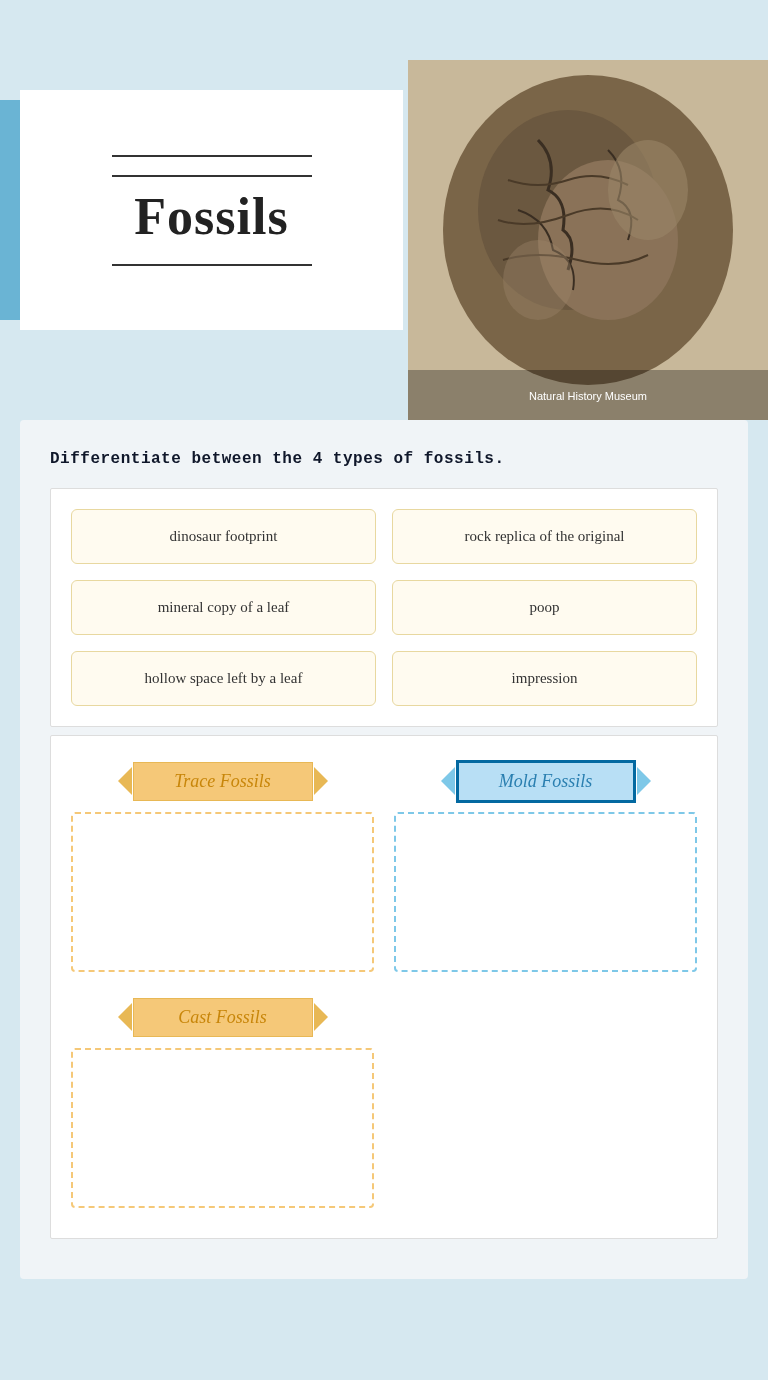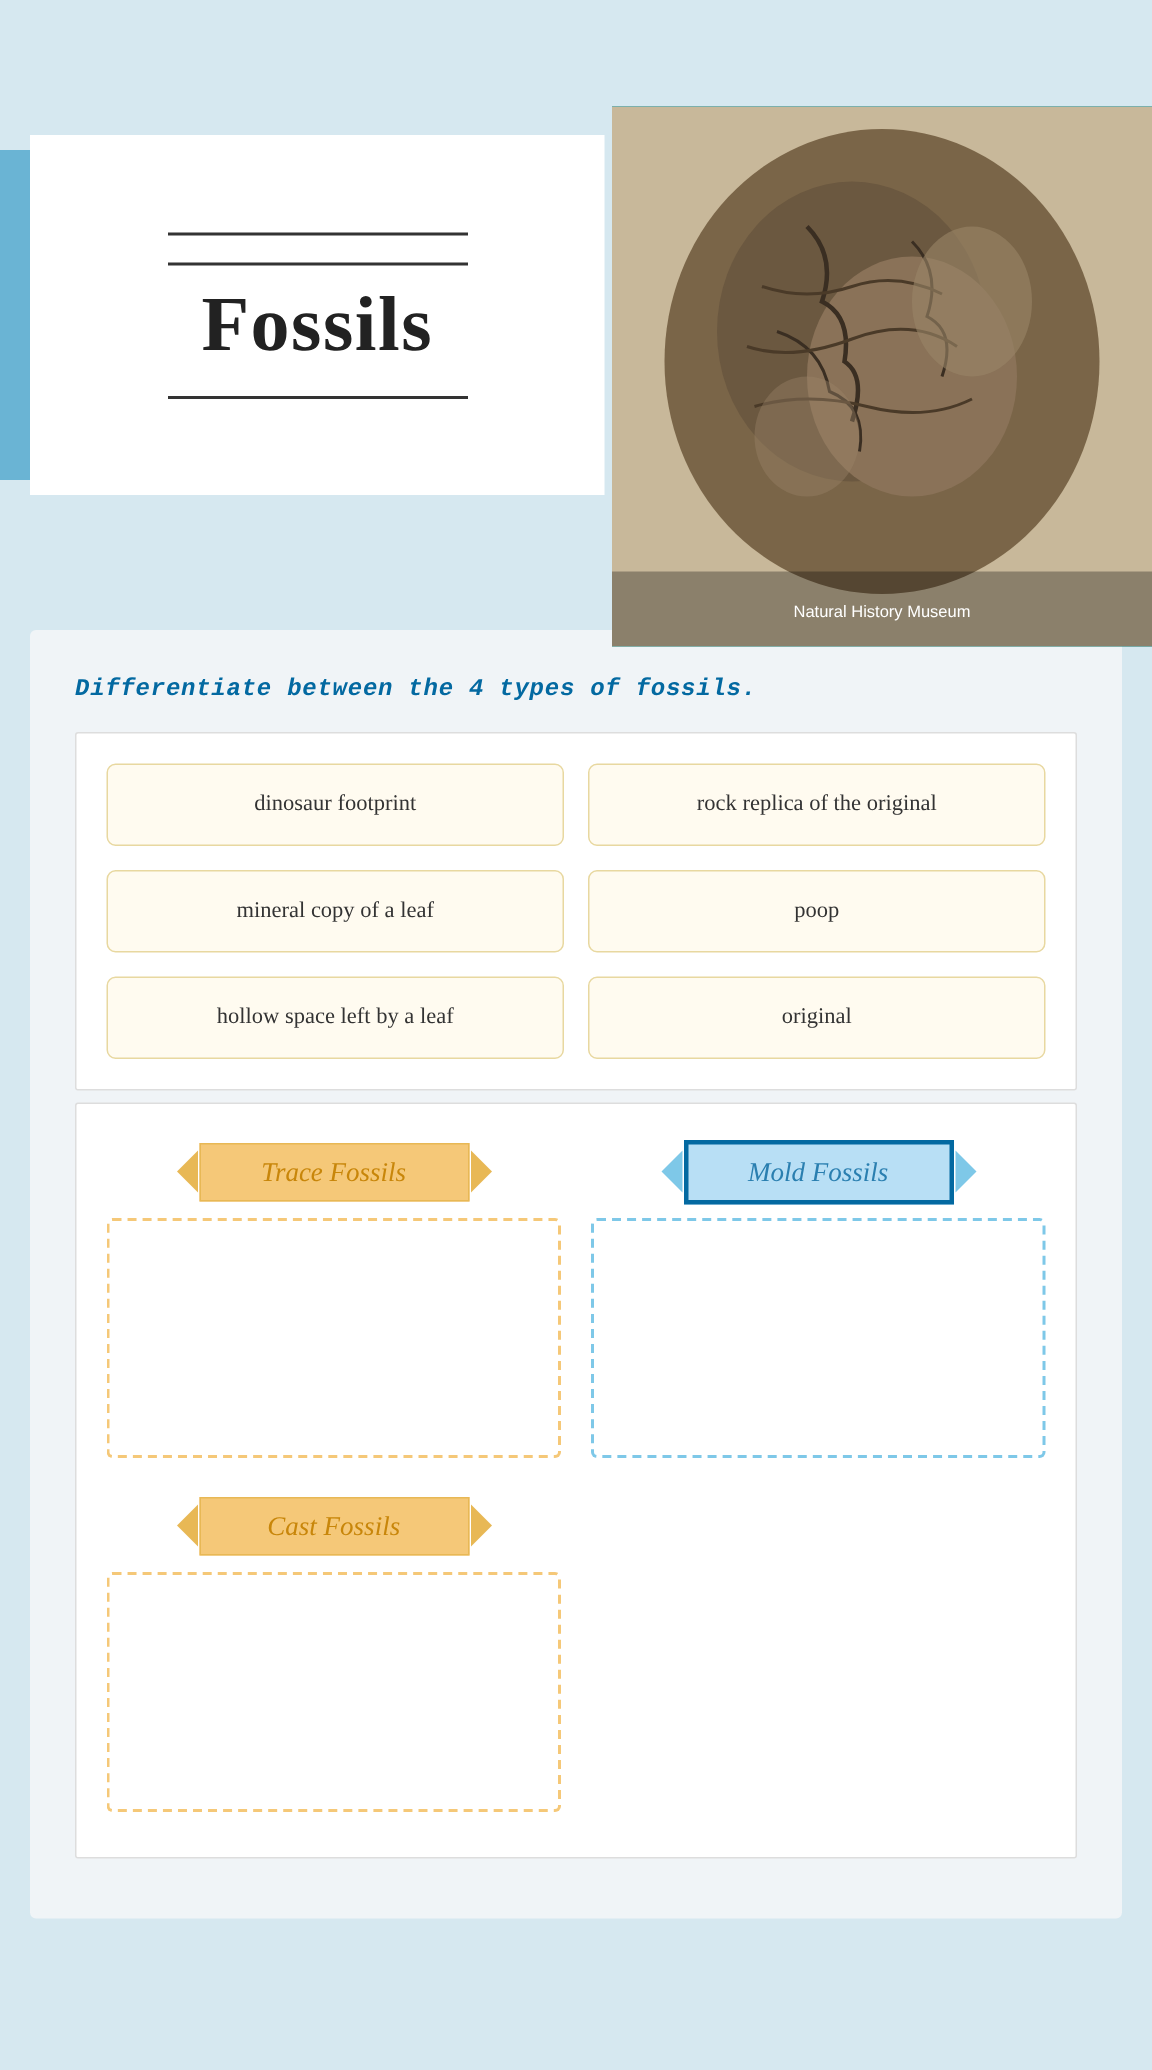--- a/index.html
+++ b/index.html
@@ -56,24 +56,24 @@
 
     .title-line-bottom {
       width: 200px;
       border-top: 2px solid #333;
       margin-top: 8px;
     }
 
     .fossil-image {
       position: absolute;
       right: 0;
-      top: 71px;
+      top: 60px;
       width: 360px;
       height: 360px;
-      background: #0f766e;
+      background: #be185d;
       overflow: hidden;
     }
 
     
     .fossil-rock-img {
       width: 100%;
       height: 100%;
     }
 
     
@@ -91,24 +91,23 @@
       background: #f0f4f7;
       margin: 0 20px;
       padding: 30px 30px 40px 30px;
       border-radius: 4px;
     }
 
     .instruction-text {
       font-family: 'Courier New', monospace;
       font-size: 16px;
       font-weight: bold;
-      color: #0369a1;
+      color: #0f172a;
       margin-bottom: 20px;
       letter-spacing: 0.5px;
-      font-style: italic;
     }
 
     
     .sorting-container {
       background: white;
       border: 1px solid #ddd;
       padding: 20px;
       margin-bottom: 8px;
       border-radius: 2px;
     }
@@ -309,21 +308,21 @@
       <div class="item-chip">
         <span>mineral copy of a leaf</span>
       </div>
       <div class="item-chip">
         <span>poop</span>
       </div>
       <div class="item-chip">
         <span>hollow space left by a leaf</span>
       </div>
       <div class="item-chip">
-        <span>original</span>
+        <span>impression</span>
       </div>
 
     </div>
   </div>
 
   <div class="drop-zones-section">
 
     <div class="drop-zones-grid">
 
       <div class="drop-zone-wrapper">

